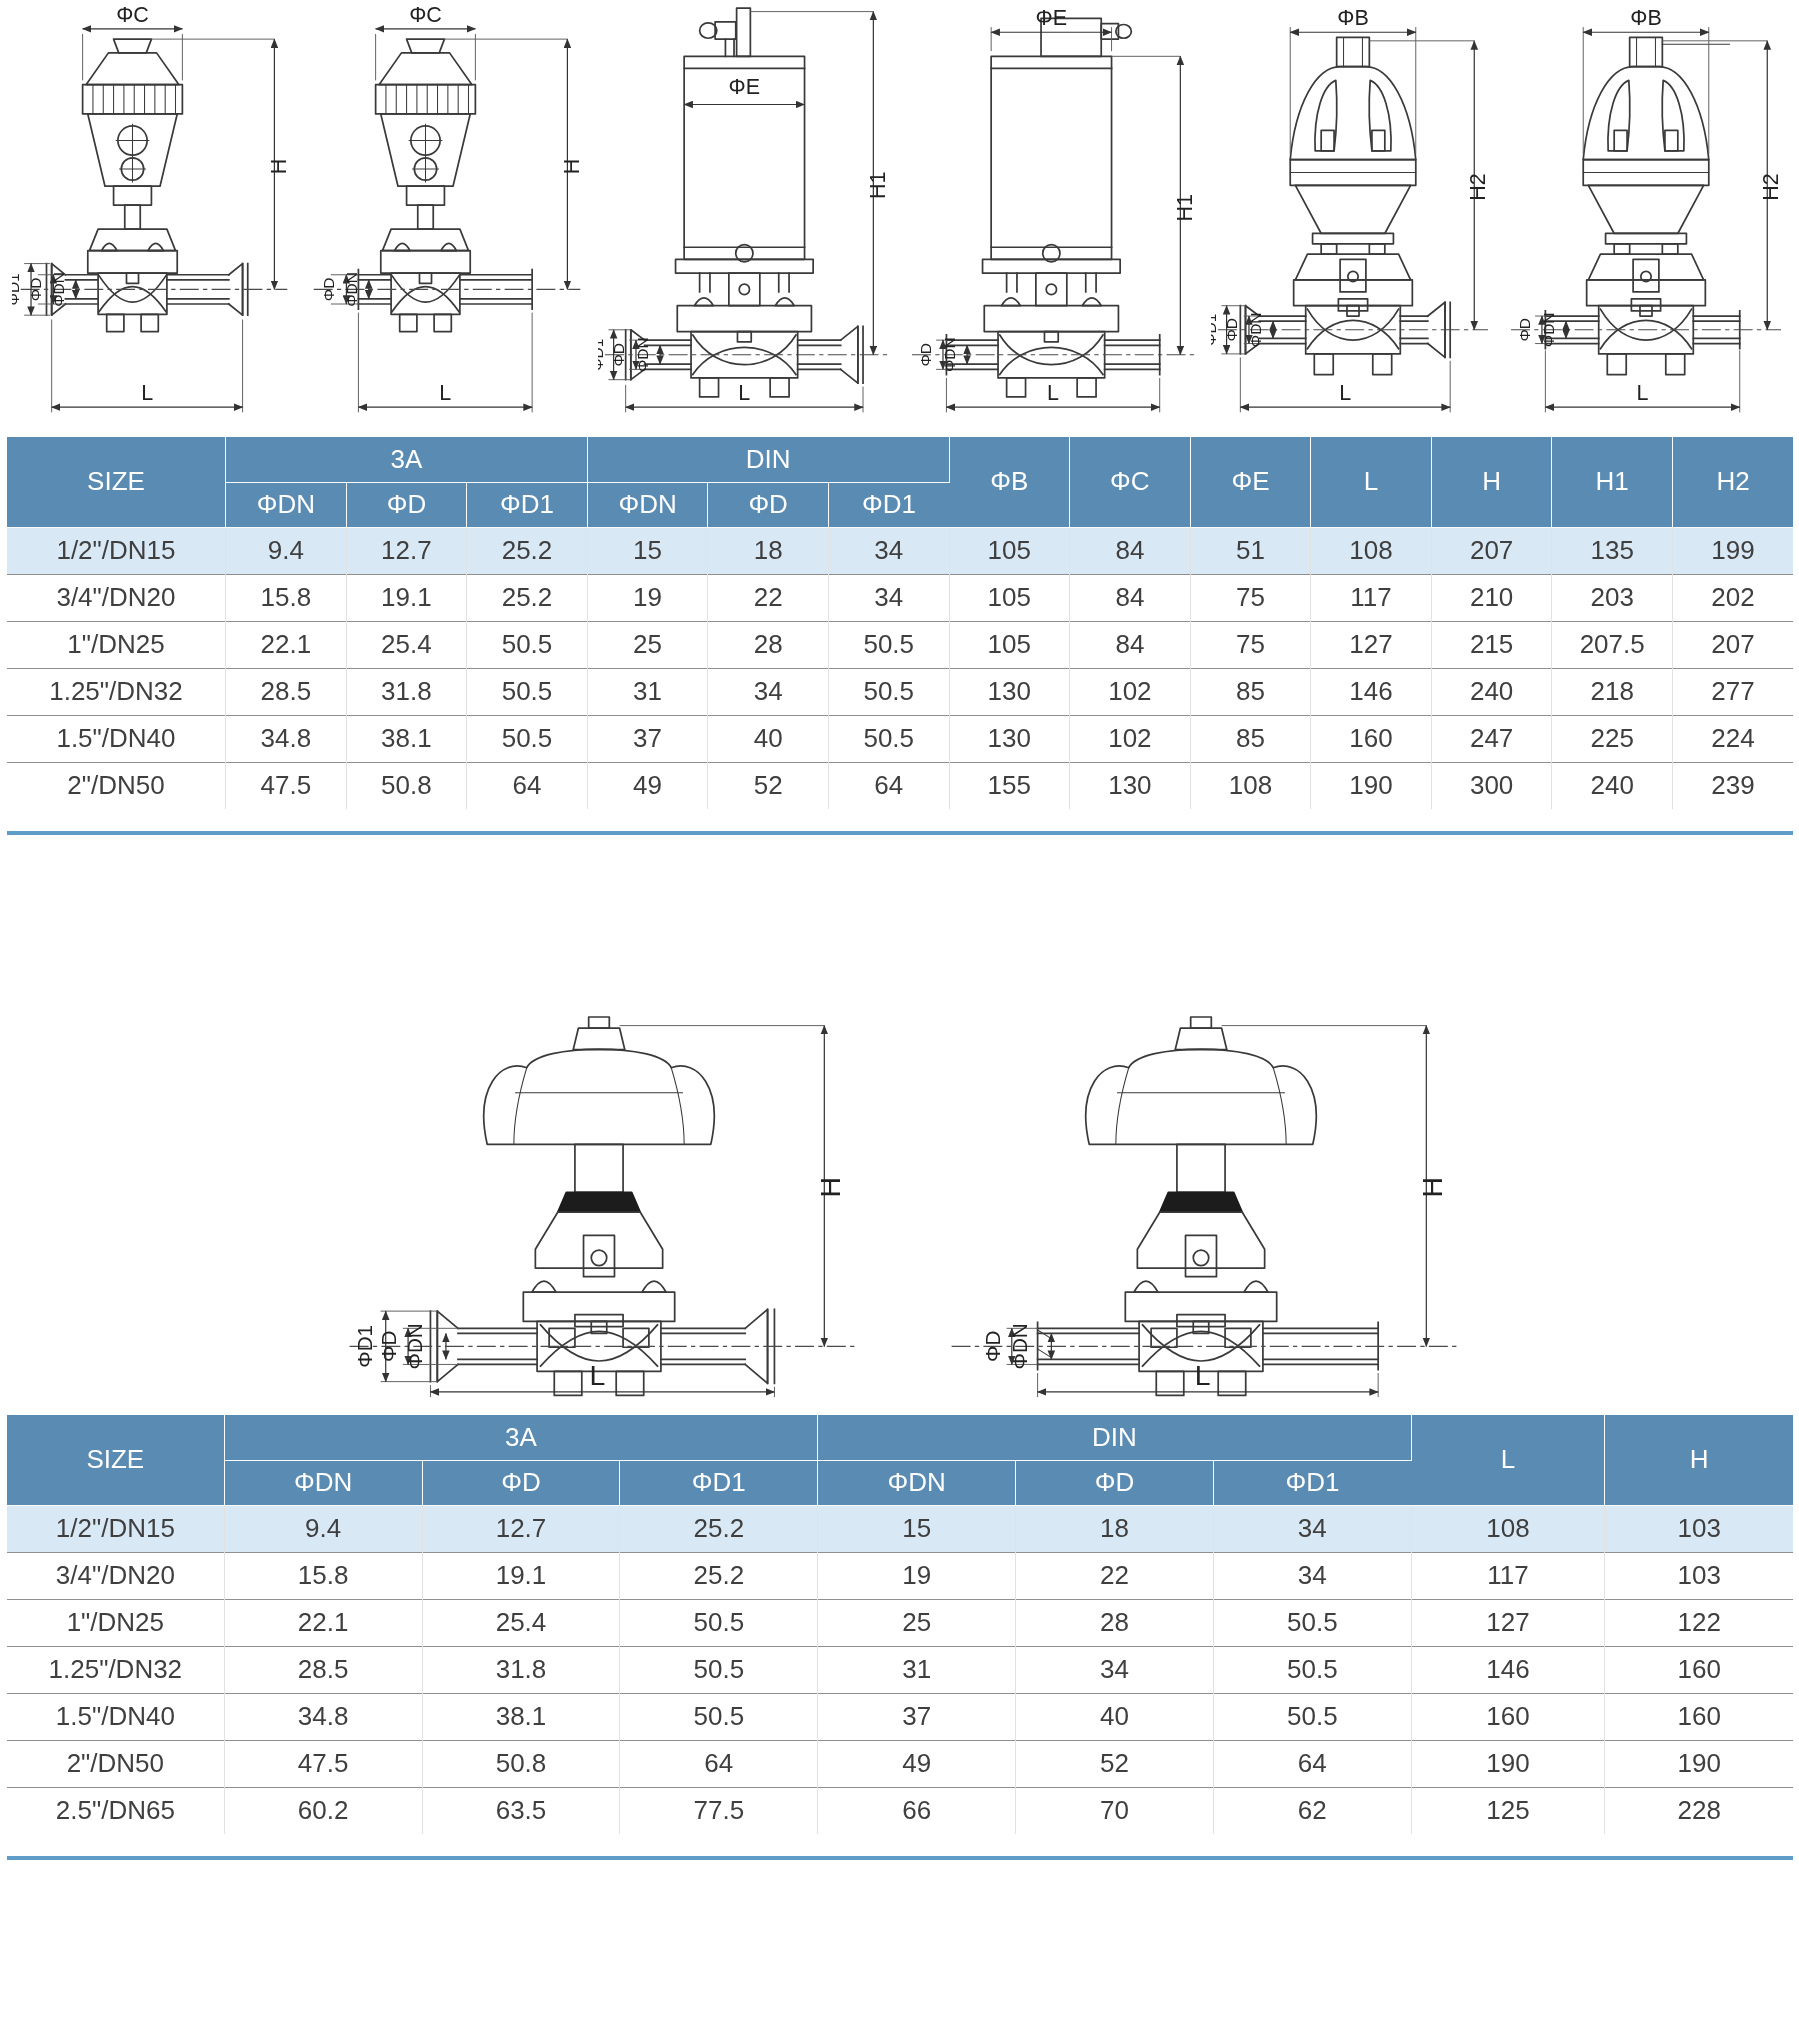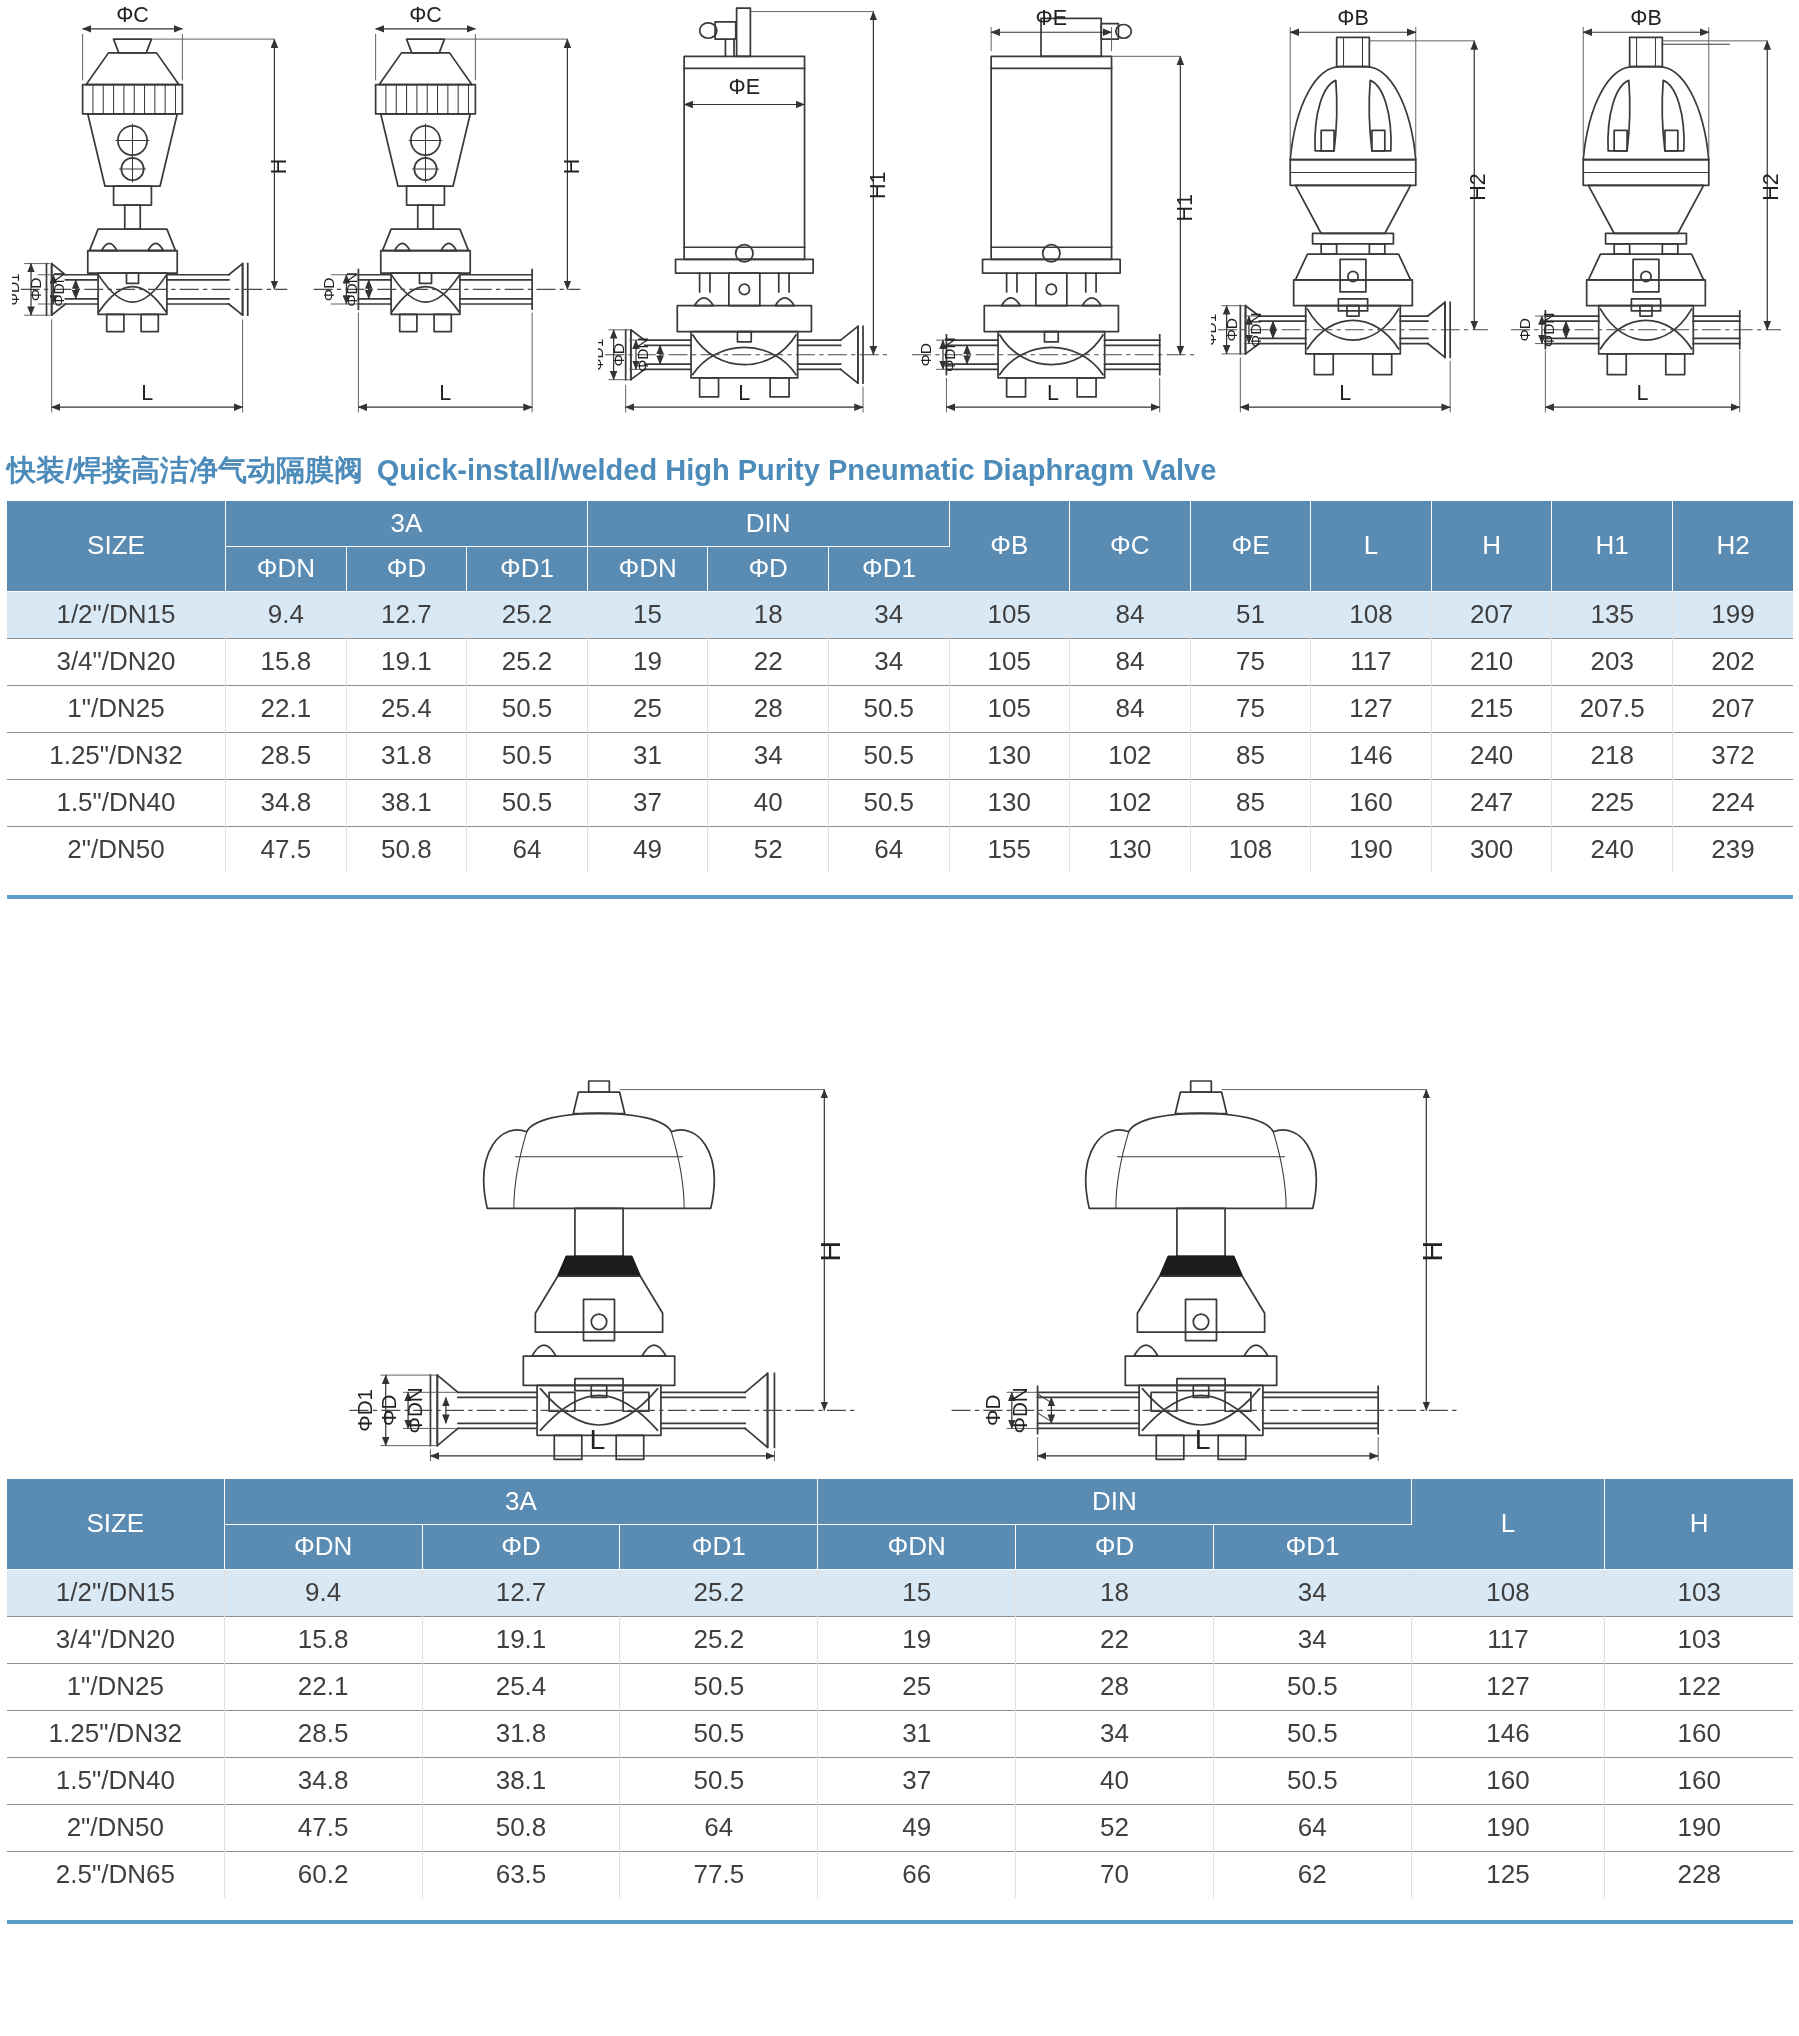--- a/index.html
+++ b/index.html
@@ -324,23 +324,20 @@
         <path class="dl" d="M72,370V390" marker-start="url(#ah)" marker-end="url(#ah)"></path>
       </g>
       <text class="dt" x="165" y="26">ΦB</text>
       <text class="dt" x="318" y="214" transform="rotate(-90 318 214)">H2</text>
       <text class="dt" x="161" y="462">L</text>
       <text class="dts" x="30" y="380" transform="rotate(-90 30 380)">ΦD</text>
       <text class="dts" x="58" y="380" transform="rotate(-90 58 380)">ΦDN</text>
     </svg>
   </section>
 
-  <h2 class="sec-title">
-    <span class="zh">快装/焊接高洁净气动隔膜阀</span><span class="en">Quick-install/welded High Purity Pneumatic Diaphragm Valve</span>
-  </h2>
 
   <div class="spec-table-wrap">
     <table class="spec-table">
       <colgroup>
         <col class="c-size">
           <col class="c-val">
           <col class="c-val">
           <col class="c-val">
           <col class="c-val">
           <col class="c-val">
@@ -431,21 +428,21 @@
             <td>50.5</td>
             <td>31</td>
             <td>34</td>
             <td>50.5</td>
             <td>130</td>
             <td>102</td>
             <td>85</td>
             <td>146</td>
             <td>240</td>
             <td>218</td>
-            <td>372</td>
+            <td>277</td>
           </tr>
           <tr>
             <td>1.5"/DN40</td>
             <td>34.8</td>
             <td>38.1</td>
             <td>50.5</td>
             <td>37</td>
             <td>40</td>
             <td>50.5</td>
             <td>130</td>

